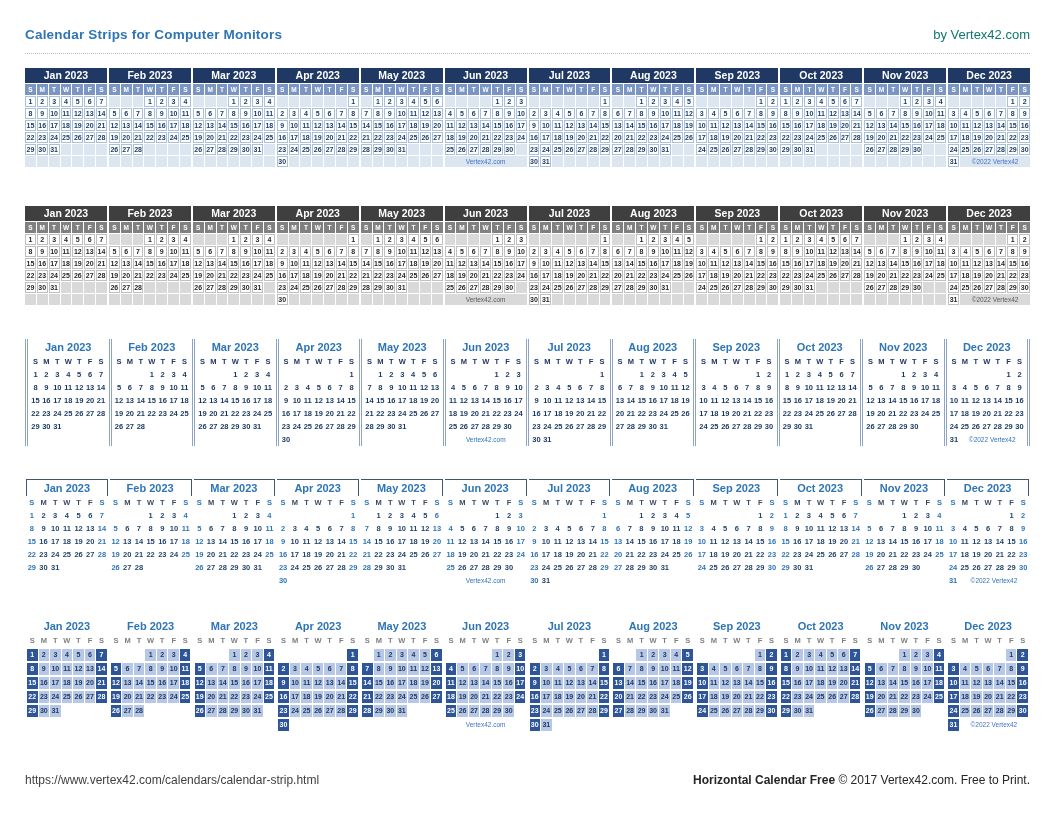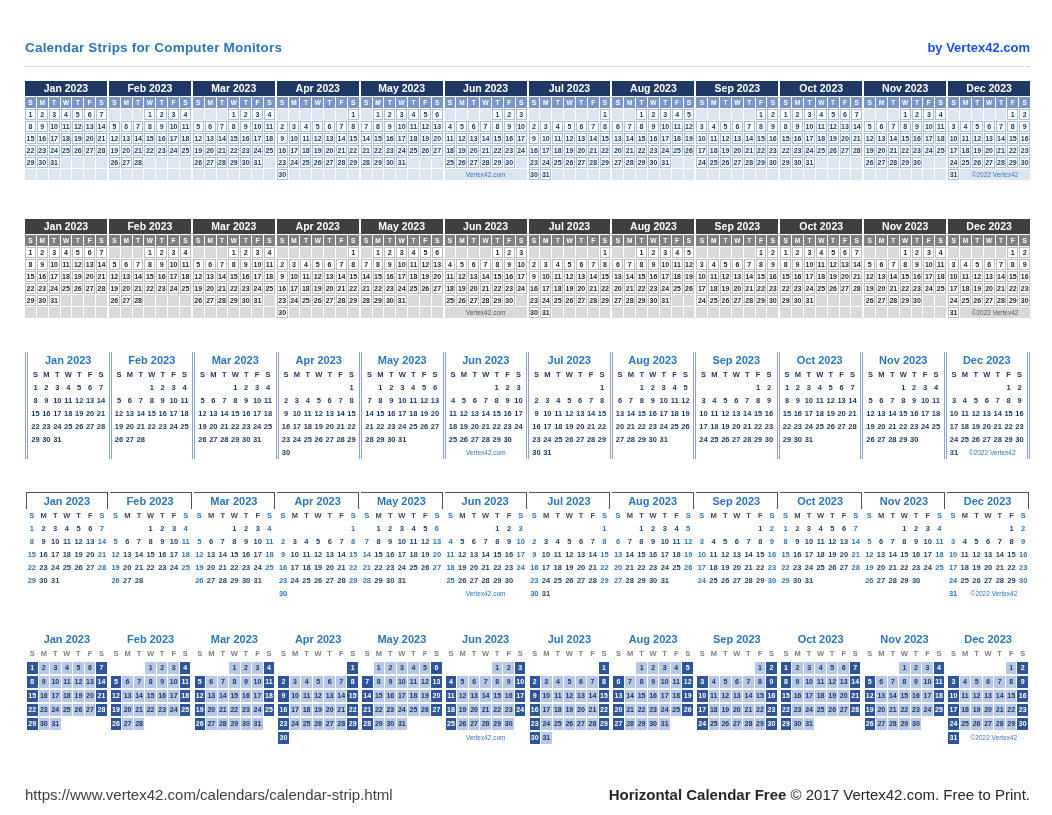--- a/index.html
+++ b/index.html
@@ -1,20 +1,20 @@
 <!DOCTYPE html>
 <html><head>
 <meta charset="utf-8">
 <style>
   html,body{margin:0;padding:0;background:#fff;}
   body{width:1052px;height:815px;overflow:hidden;font-family:"Liberation Sans",sans-serif;}
-  .page{padding:13px 22px 0 25px;}
+  .page{padding:0 22px 0 25px;}
   .hdr{display:flex;justify-content:space-between;align-items:baseline;padding-top:27px;padding-bottom:11px;}
   .hdr .ttl{font-size:13.5px;font-weight:bold;color:#2E75B6;letter-spacing:.2px;}
-  .hdr .by{font-size:13px;font-weight:bold;color:#1d4ed8;}
+  .hdr .by{font-size:13px;font-weight:normal;color:#0f766e;}
   .rule{border-bottom:1px dotted #BDBDBD;height:0;}
 
   .strip{display:flex;border-radius:11px;}
   #strips > .strip:nth-child(1){margin-top:14px;}
   #strips > .strip:nth-child(2){margin-top:39px;}
   #strips > .strip:nth-child(3){margin-top:34px;}
   #strips > .strip:nth-child(4){margin-top:33px;}
   #strips > .strip:nth-child(5){margin-top:31px;}
   .month{flex:1 1 0;min-width:0;}
 
@@ -49,21 +49,21 @@
   
   .s-box .month{padding:0 2px;}
   .s-box .m-title{height:16px;line-height:16px;text-align:center;font-size:11px;font-weight:bold;color:var(--titleText);}
   .s-box .w{gap:2px 1px;margin-top:1px;}
   .s-box .c{height:12px;line-height:12px;font-size:7px;font-weight:bold;}
   .s-box .c.dowc{color:var(--dowText);font-size:7.5px;}
   .s-box .c.day.we{background:var(--weBg);color:var(--weFg);}
   .s-box .c.day.wd{background:var(--wdBg);color:var(--wdFg);}
   .s-box .c.note{color:var(--note);font-weight:normal;font-size:6.5px;}
 
-  .ftr{display:flex;justify-content:space-between;margin-top:42px;font-size:15px;color:#262626;text-align:right;}
+  .ftr{display:flex;justify-content:space-between;margin-top:42px;font-size:12px;color:#262626;text-align:right;}
   .ftr .url{color:#3F3F3F;}
   .ftr b{font-weight:bold;}
 </style>
 </head>
 <body>
 
 <div class="page">
   <div class="hdr">
     <span class="ttl">Calendar Strips for Computer Monitors</span>
     <span class="by">by Vertex42.com</span>

